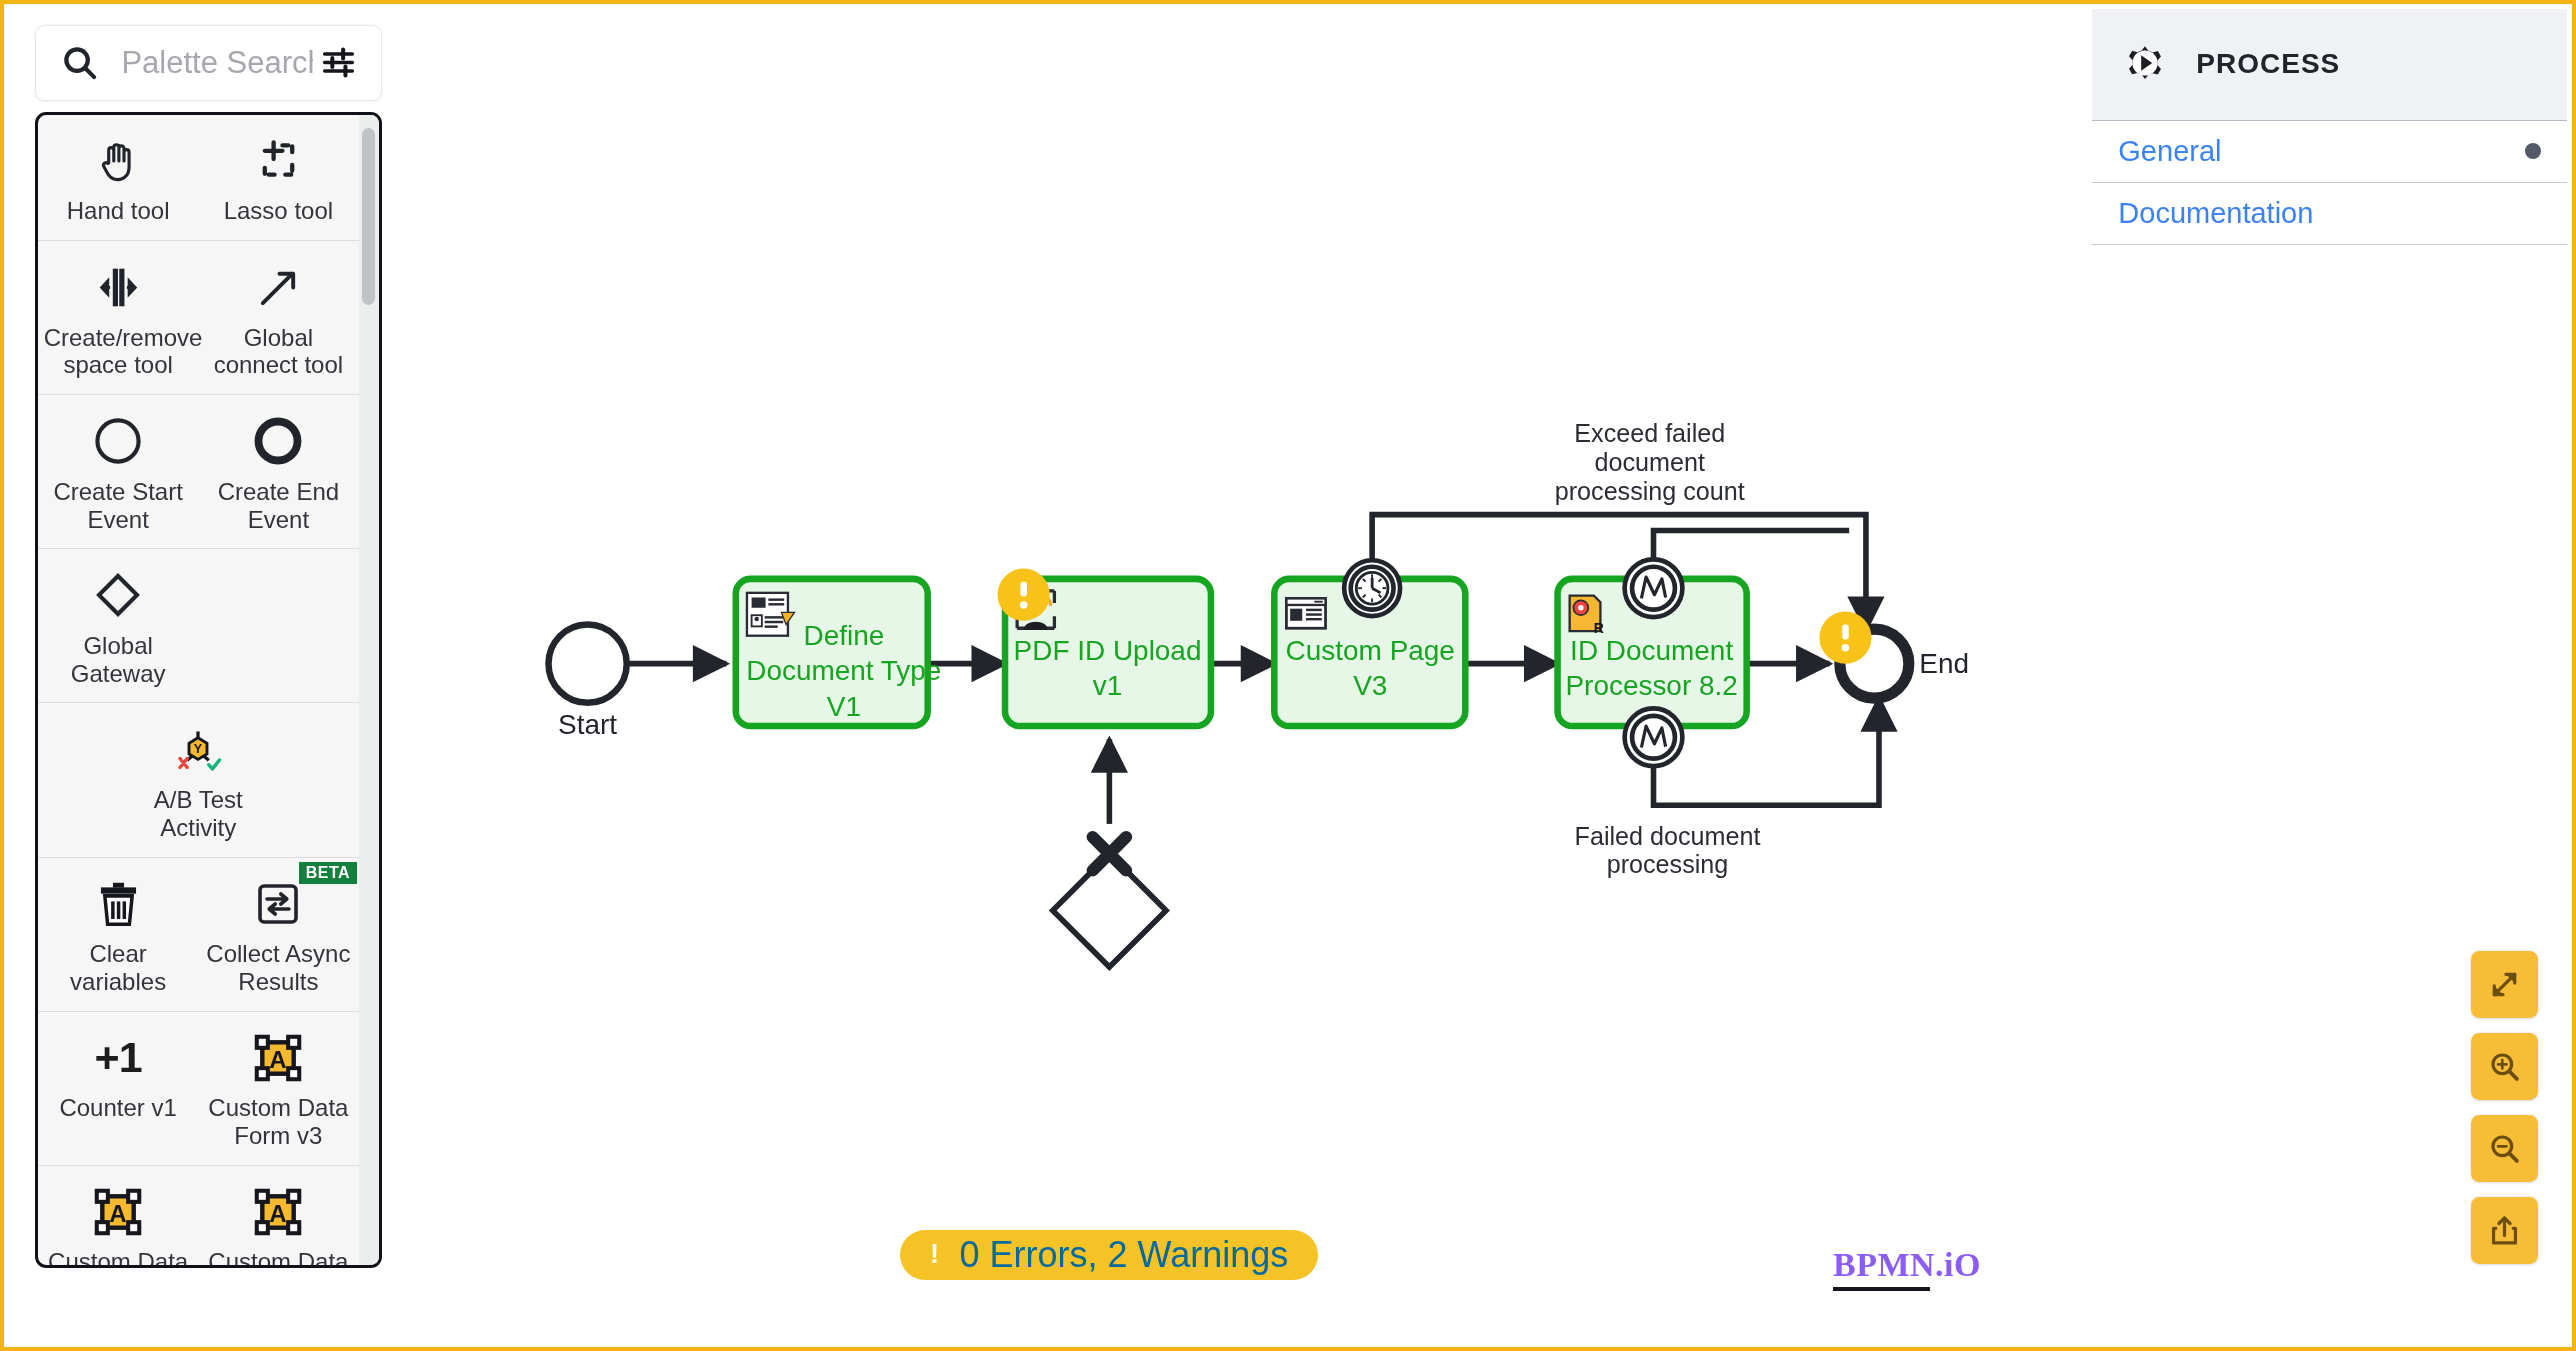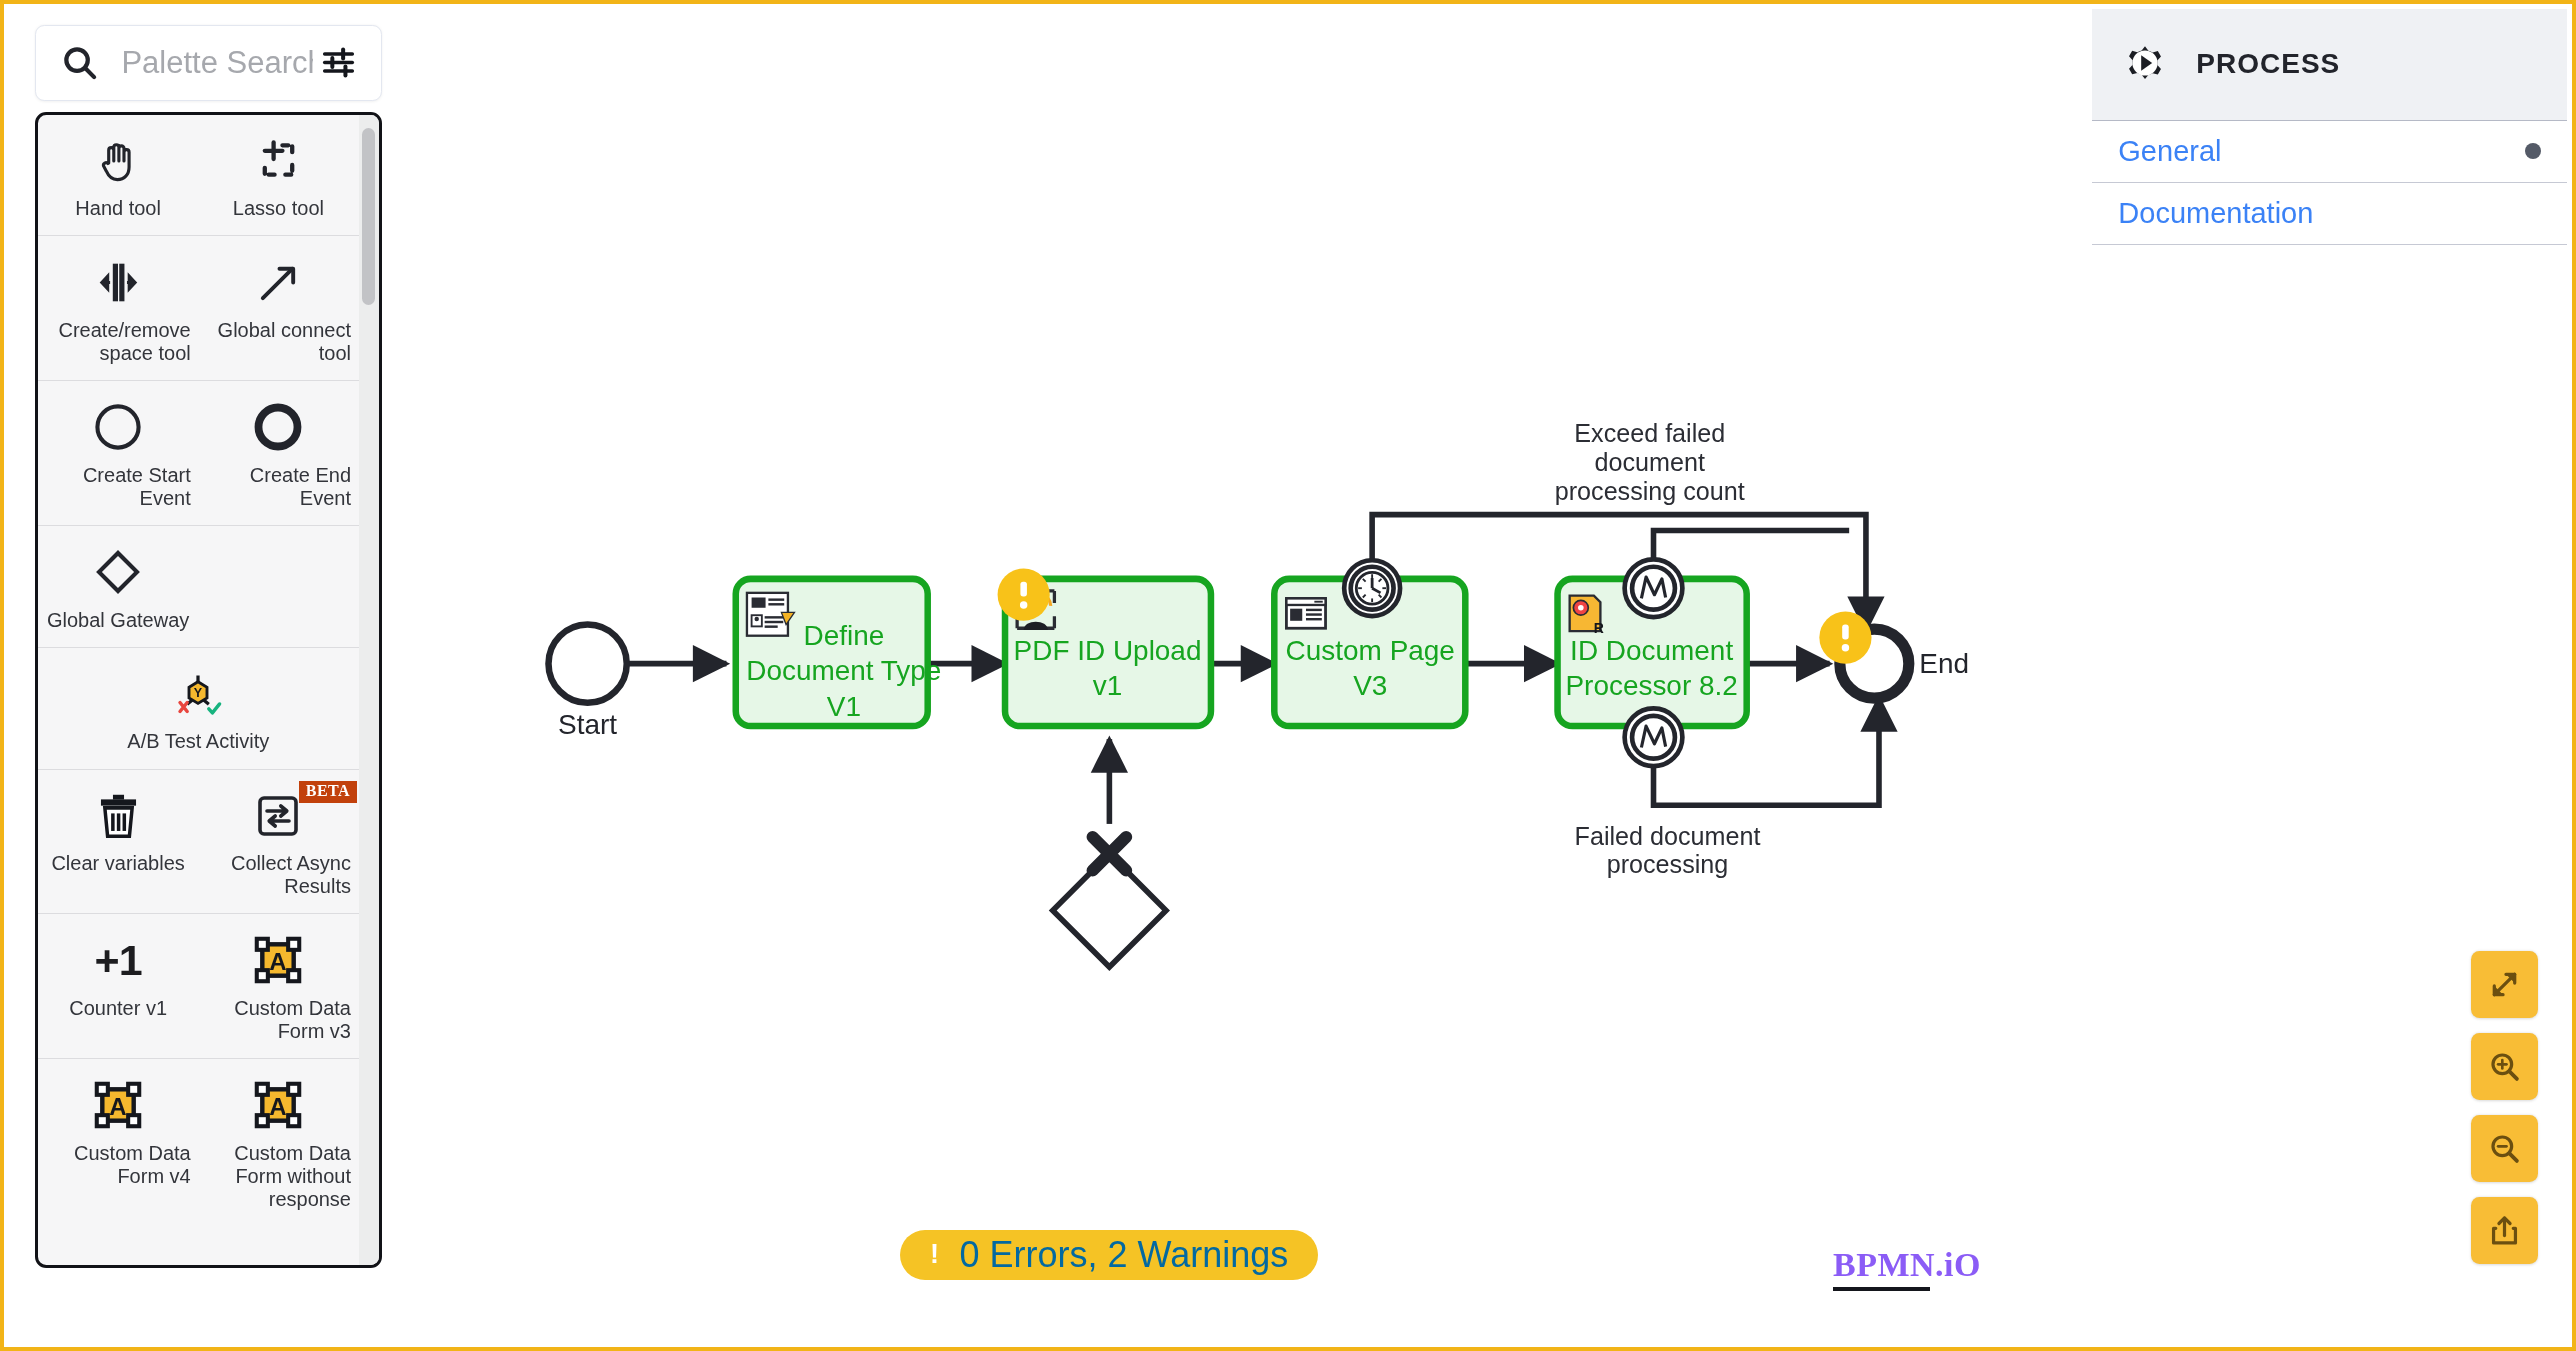--- a/index.html
+++ b/index.html
@@ -75,36 +75,35 @@
     align-items: center; justify-content: flex-start;
     cursor: pointer;
     position: relative;
   }
   .pal-ico {
     height: 58px;
     display: flex; align-items: center; justify-content: center;
     margin-bottom: 7.5px;
   }
   .pal-label {
-    font-size: 20px;
+    font-size: 24px;
     line-height: 1.16;
     color: #33353b;
-    text-align: right;
+    text-align: center;
     max-width: 149px;
   }
   .beta-tag {
     position: absolute;
-    top: 11px; right: 1.9px;
-    background: #c2410c;
+    top: 4px; right: 1.9px;
+    background: #15803d;
     color: #ffffff;
     font-size: 16px;
     font-weight: bold;
     letter-spacing: 0.5px;
     padding: 1.9px 6.5px 2.8px;
-    font-family: Liberation Serif, serif;
   }
   .scrollbar-track {
     position: absolute;
     top: 0; right: 0; bottom: 0;
     width: 20.5px;
     background: #eceded;
   }
   .scrollbar-thumb {
     position: absolute;
     top: 13px; left: 3.7px;

